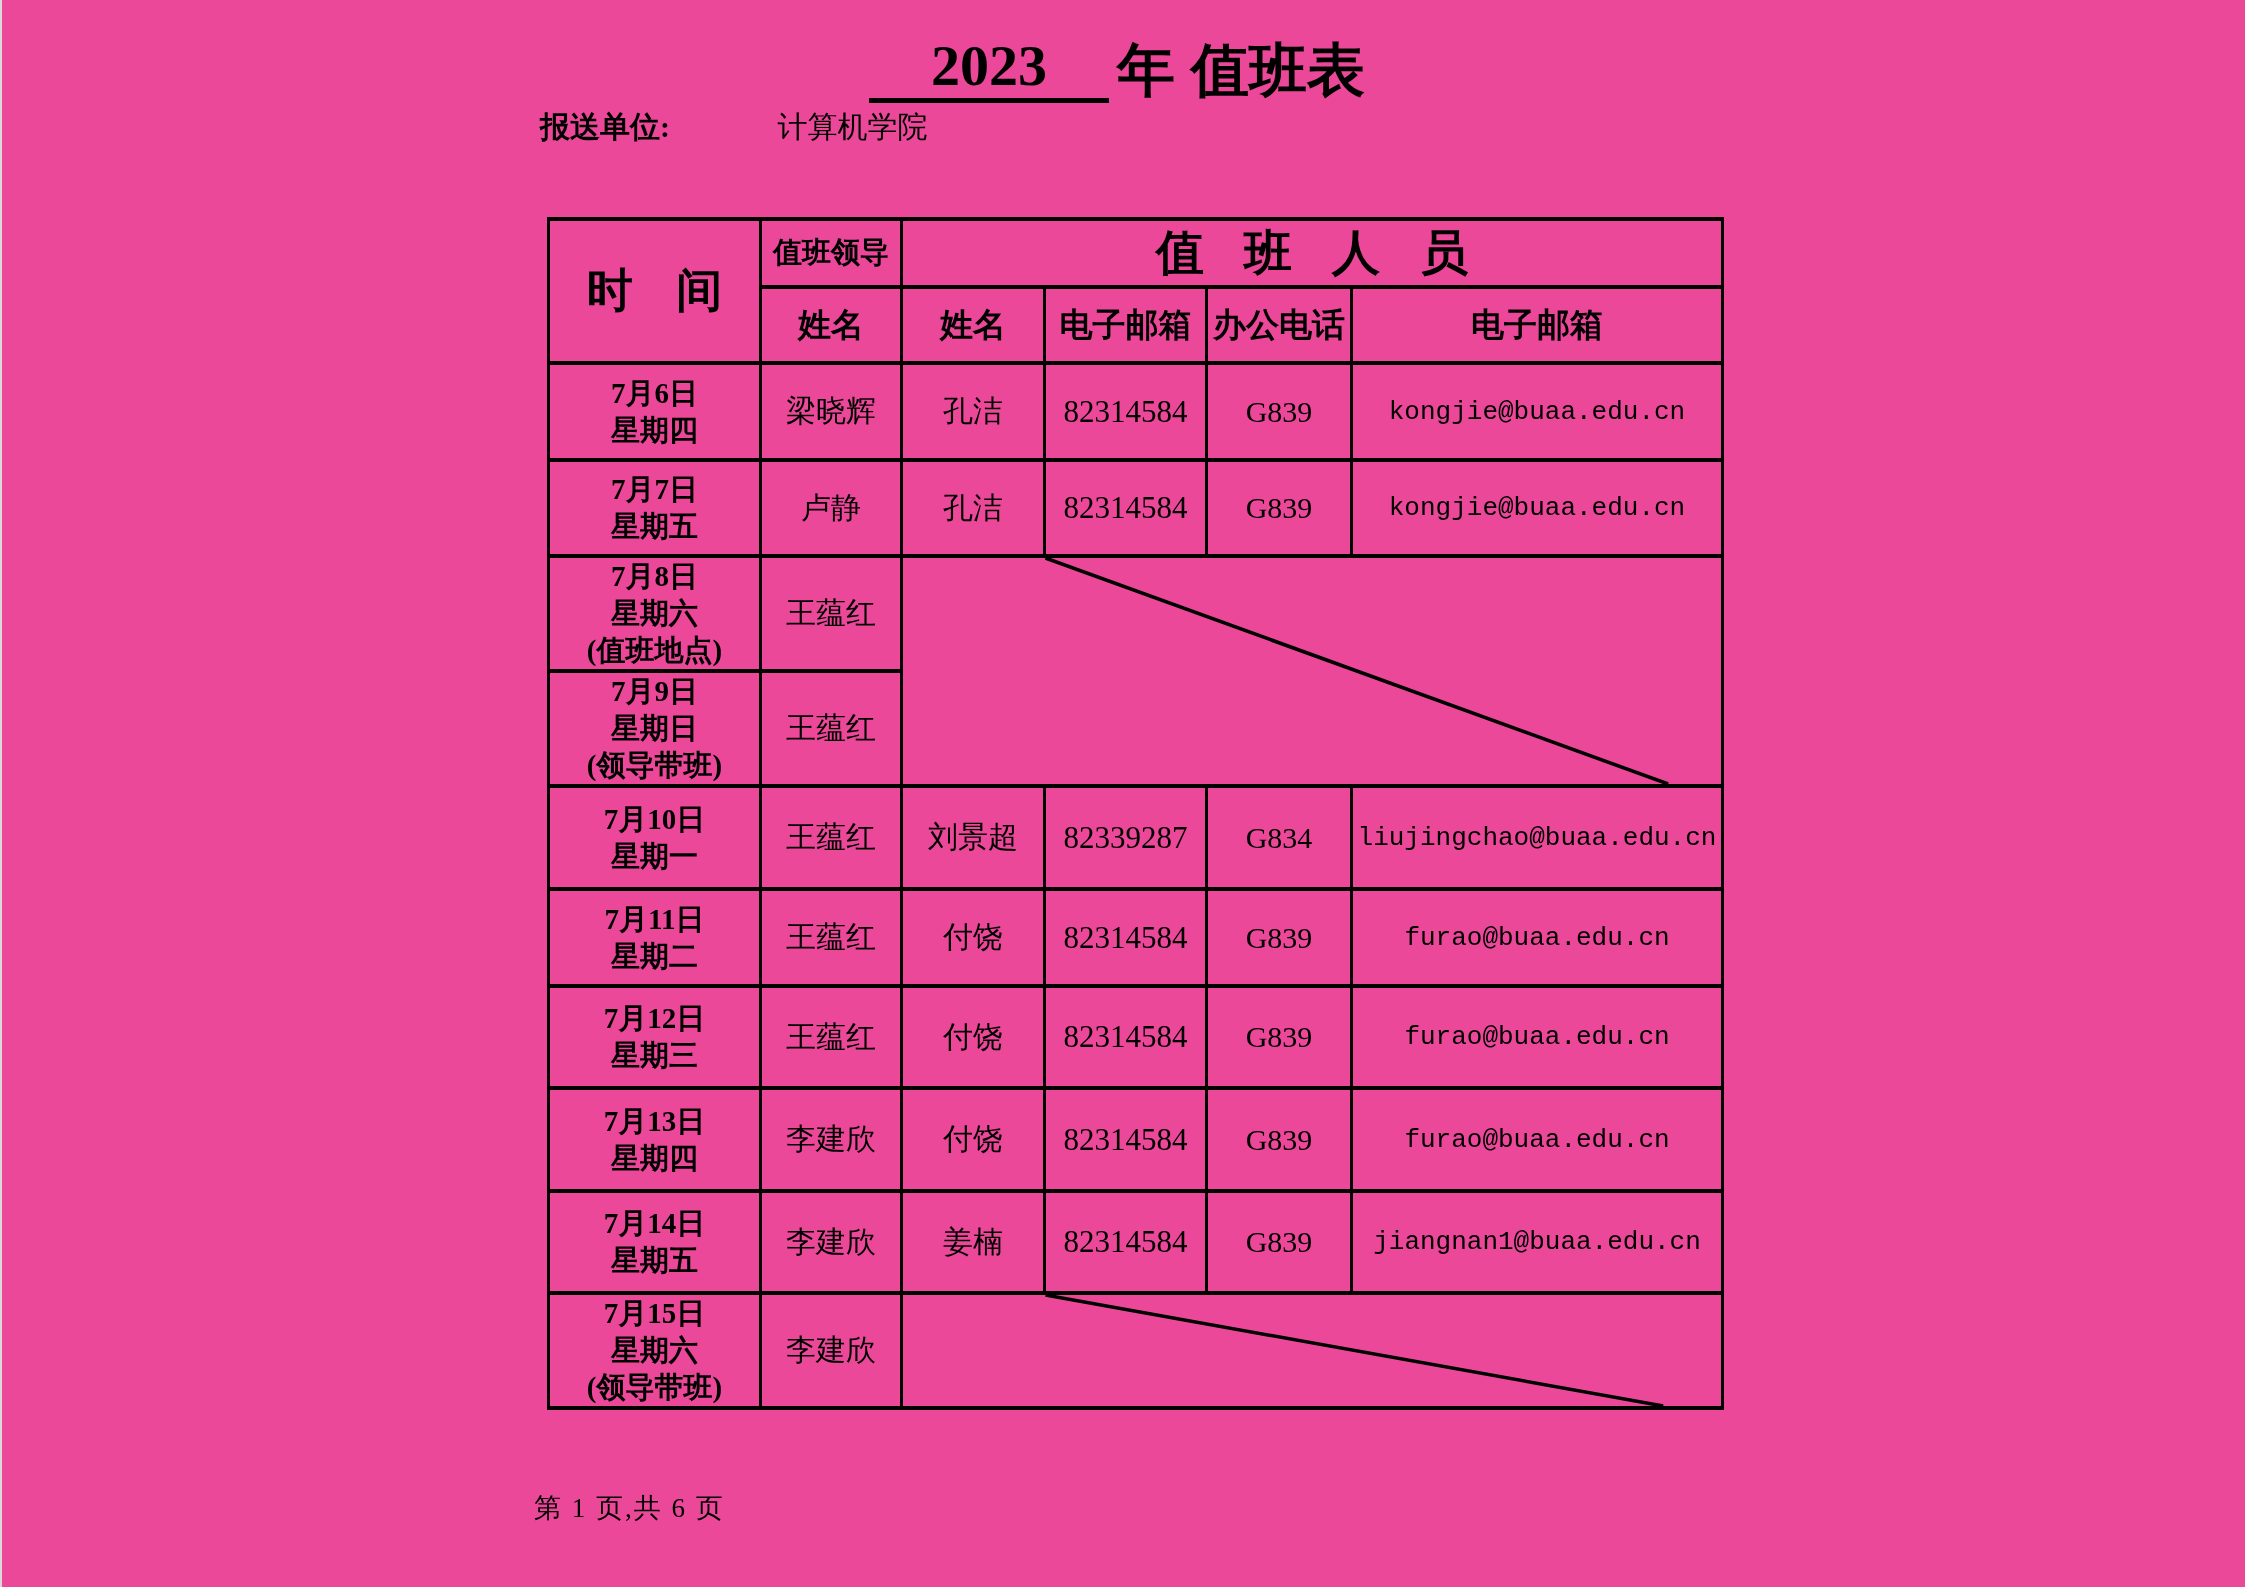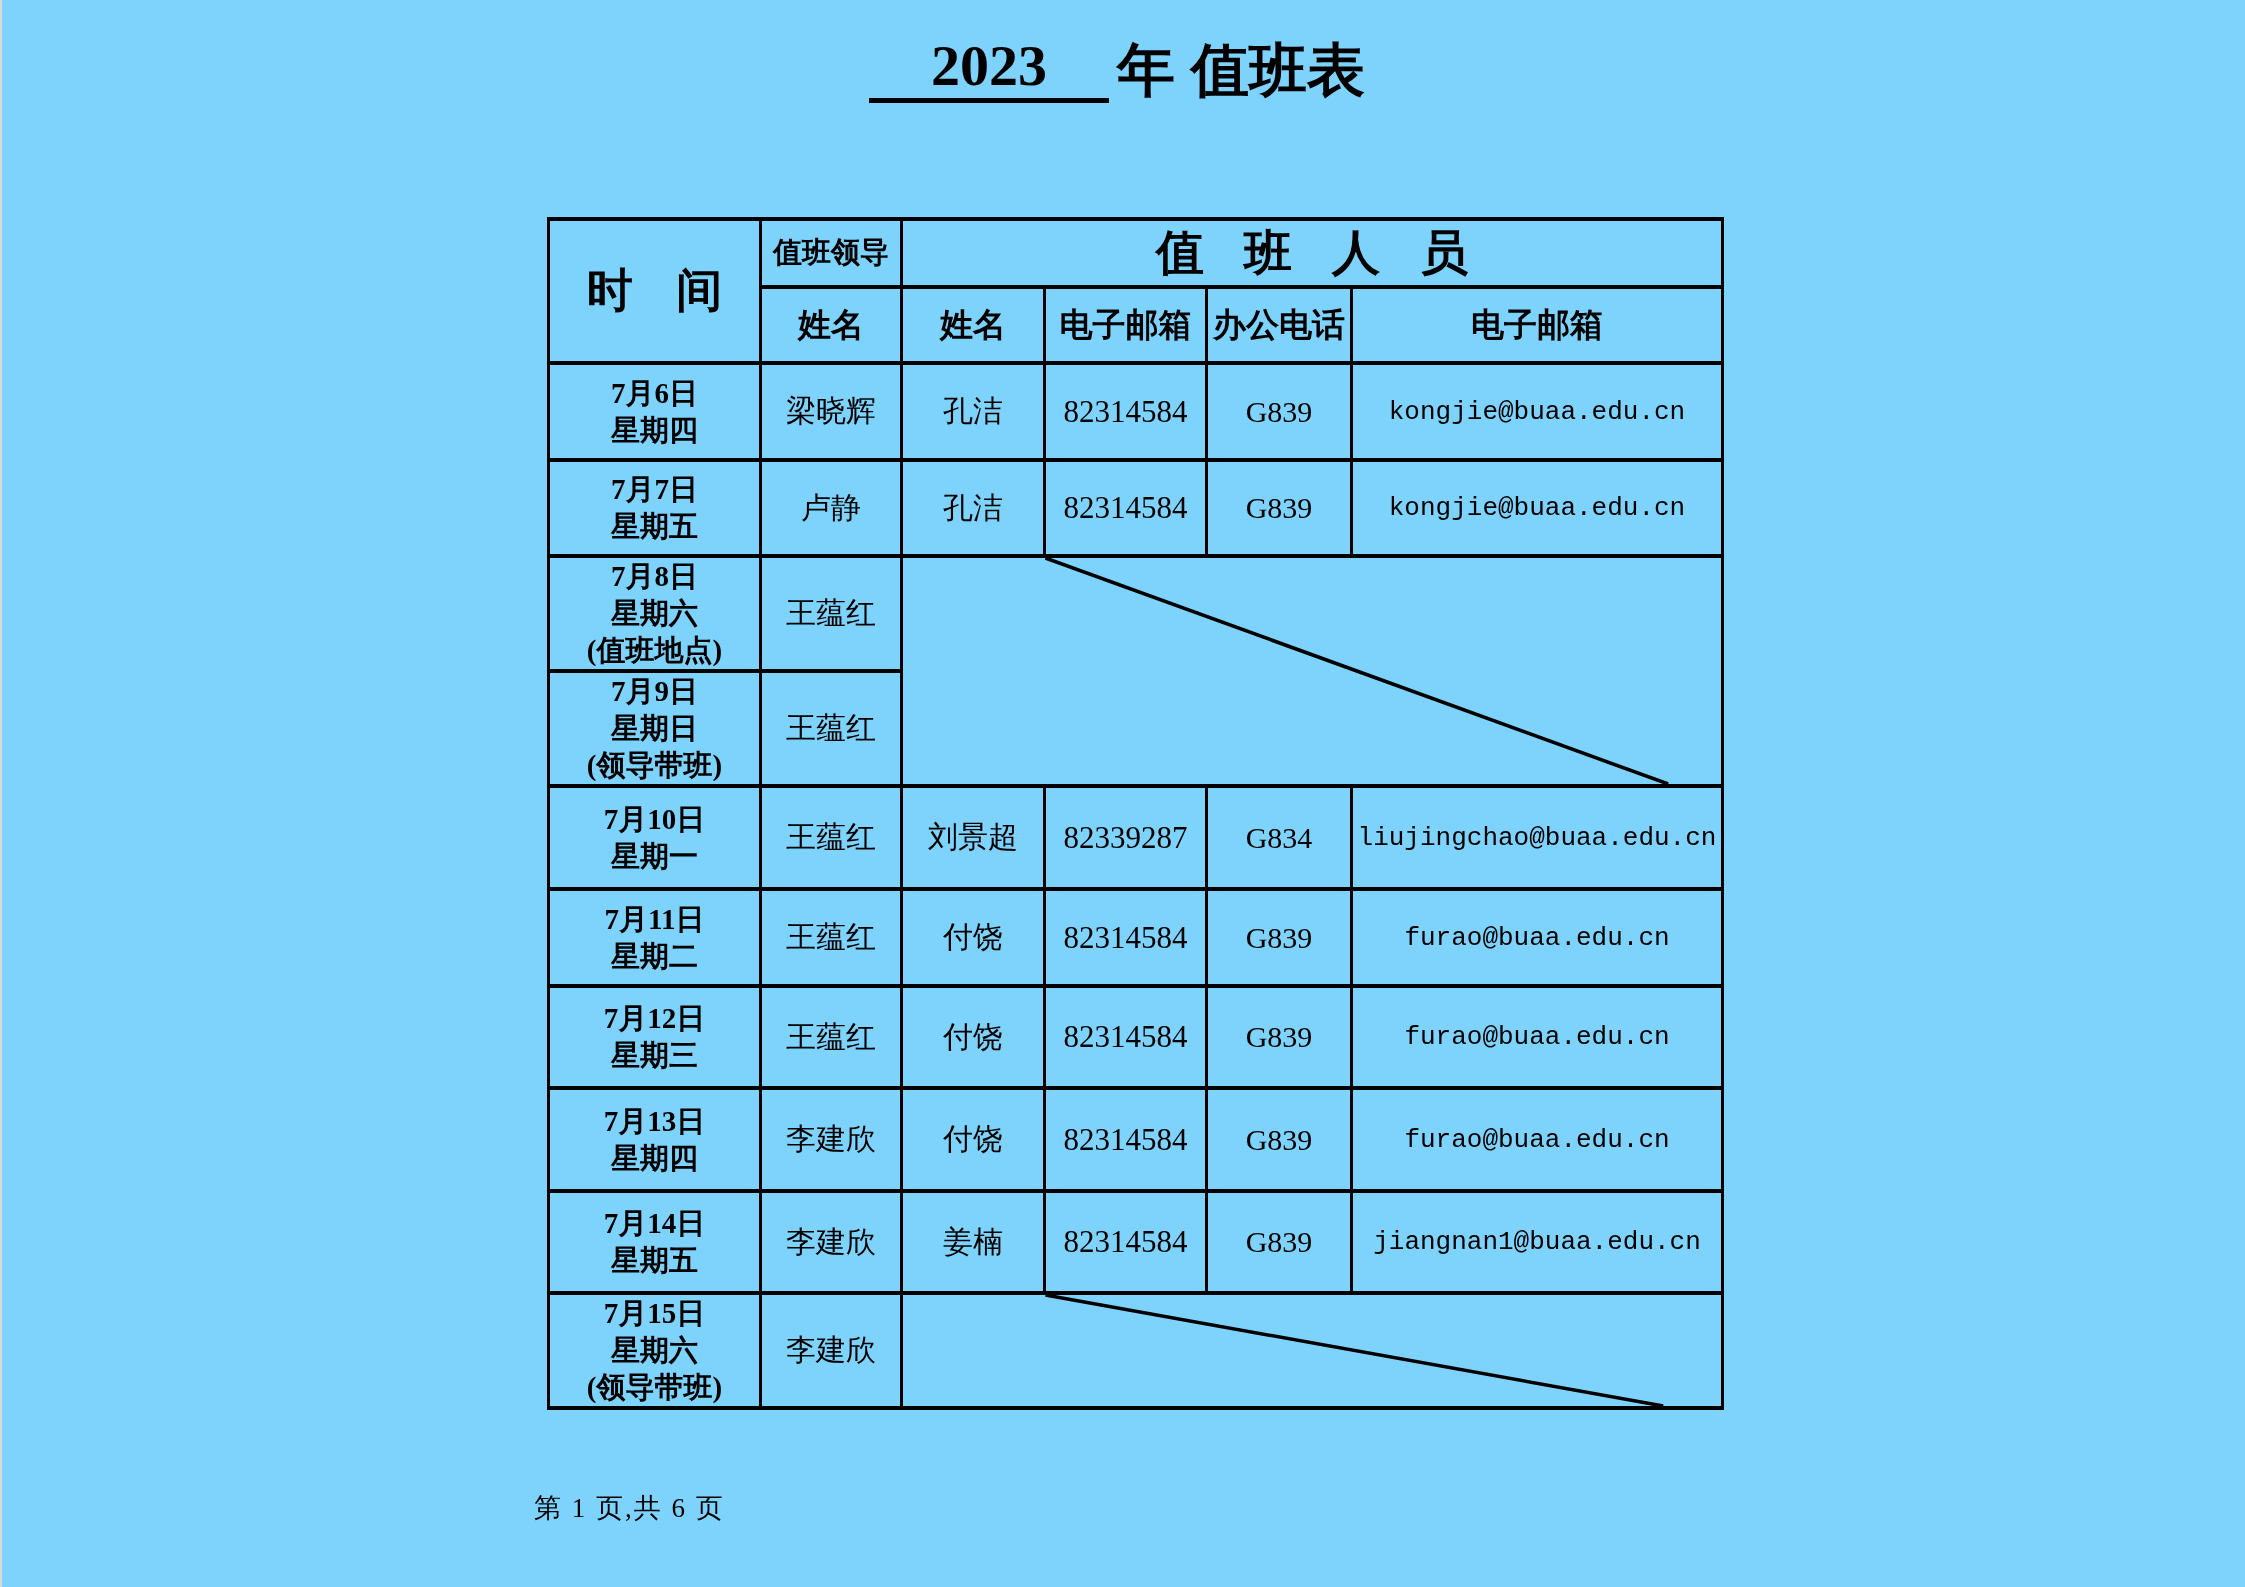--- a/index.html
+++ b/index.html
@@ -3,21 +3,21 @@
 <meta charset="utf-8">
 <style>
   html, body { margin: 0; padding: 0; background: #ffffff; }
   body {
     width: 2245px; height: 1587px;
     font-family: "Liberation Serif", "DejaVu Serif", serif;
     color: #000000;
   }
   .page {
     position: relative; width: 2245px; height: 1587px;
-    background: #7dd3fc; overflow: hidden;
+    background: #ec4899; overflow: hidden;
   }
   .left-edge {
     position: absolute; left: 0; top: 0; width: 2px; height: 100%;
     background: #d9d9d9;
   }
 
   
   .title-row {
     position: absolute; left: 534px; top: 34px; width: 1174px;
     display: flex; justify-content: center; align-items: flex-end;
@@ -93,20 +93,24 @@
 
 <div class="page">
   <div class="left-edge"></div>
 
   <div class="title-row">
     <span class="title-underline title-seg-year">2023</span>
     <span class="title-plain">年</span>
     <span class="title-plain">值班表</span>
   </div>
 
+  <div class="report-row">
+    <span class="report-label">报送单位:</span>
+    <span class="report-value">计算机学院</span>
+  </div>
 
   <table class="duty">
     <colgroup>
       <col class="w1">
         <col class="w2">
         <col class="w3">
         <col class="w4">
         <col class="w5">
         <col class="w6">
     </colgroup>

